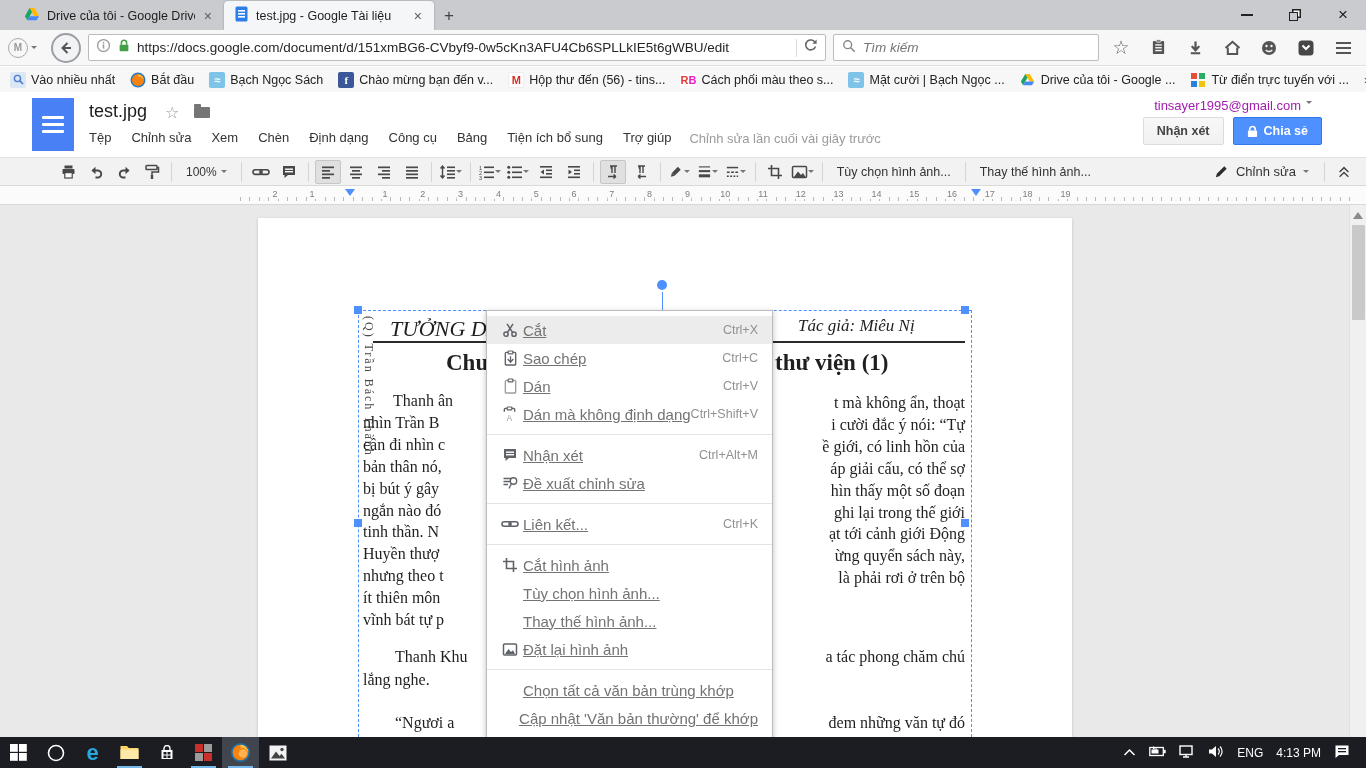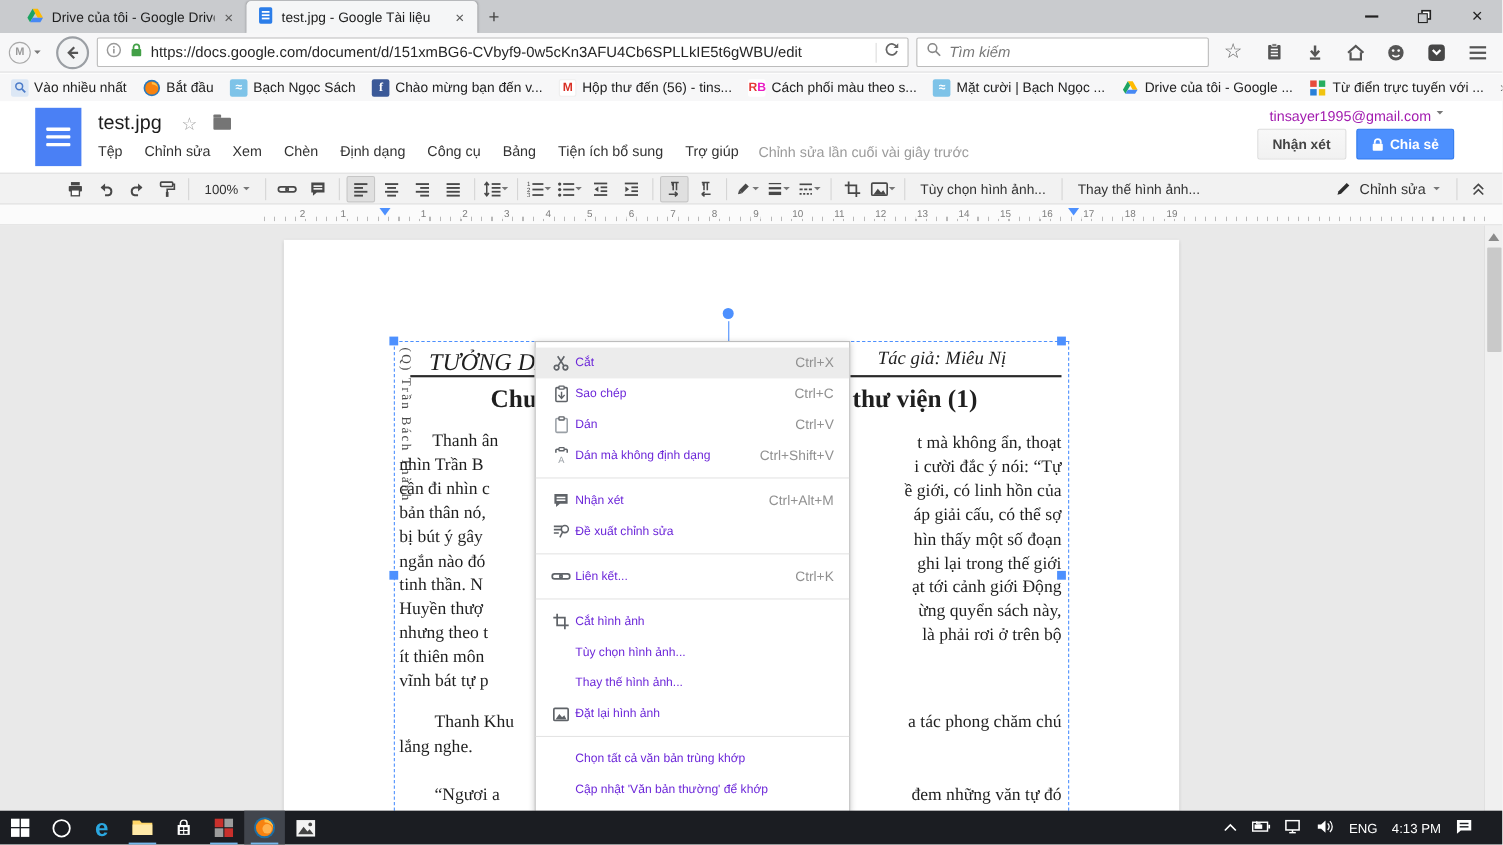--- a/index.html
+++ b/index.html
@@ -95,30 +95,30 @@
   
   .scrollbar { position:absolute; right:0; top:0; width:17px; height:532px; background:#f0f0f0; border-left:1px solid #e0e0e0; }
   .sb-up { position:absolute; top:2px; left:3px; width:0; height:0; border:5px solid transparent; border-bottom:7px solid #8b8b8b; }
   .sb-thumb { position:absolute; top:20px; left:2px; width:13px; height:95px; background:#c9c9c9; border-radius:1px; }
 
   
   .ctxmenu { position:absolute; left:486px; top:105px; width:287px; background:#fff; border:1px solid #bdbdbd; box-shadow:0 2px 6px rgba(0,0,0,.25); padding:5px 0; z-index:50; }
   .mi { height:28px; display:flex; align-items:center; }
   .mi.hi { background:#ececec; }
   .mico { width:26px; margin-left:10px; display:flex; align-items:center; justify-content:center; }
-  .mlabel { flex:1; font-size:11px; color:#6d28d9; white-space:nowrap; }
+  .mlabel { flex:1; font-size:15px; color:#737373; white-space:nowrap;text-decoration:underline; }
   .msc { font-size:12.5px; color:#919191; margin-right:14px; }
   .msep { height:1px; background:#e4e4e4; margin:6px 0; }
 
   
   .taskbar { position:absolute; left:0; top:737px; right:0; height:31px; background:#1b1d22; display:flex; align-items:stretch; z-index:60; }
   .tcell { width:37px; display:flex; align-items:center; justify-content:center; position:relative; }
   .tcell.open::after { content:""; position:absolute; bottom:0; left:6px; right:6px; height:2px; background:#76b9ed; }
   .tcell.frontapp { background:#41454d; }
-  .tray { margin-left:auto; display:flex; align-items:center; gap:13px; padding-right:27px; color:#fff; font-size:12px; }
+  .tray { margin-left:auto; display:flex; align-items:center; gap:13px; padding-right:16px; color:#fff; font-size:12px; }
   .edge-e { color:#2ba7e0; font-size:22px; font-weight:bold; line-height:1; }
 </style>
 </head>
 <body>
 
 <div id="screen">
 
   <div class="titlebar">
     <div class="tab">
       <span><svg width="16" height="16" viewBox="0 0 16 16">

